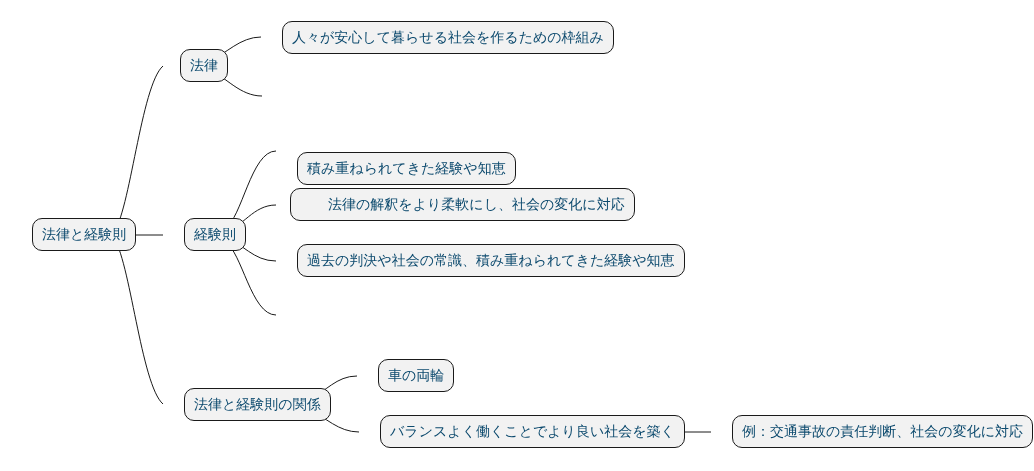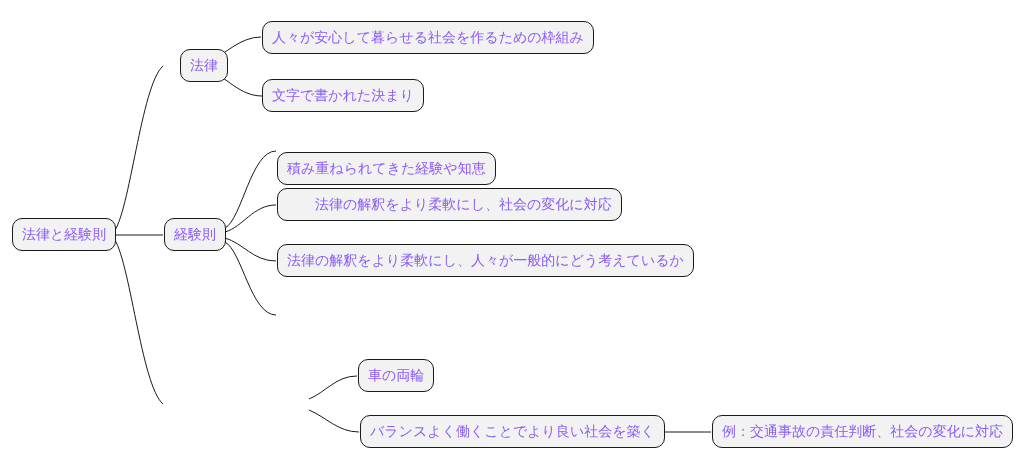--- a/index.html
+++ b/index.html
@@ -29,22 +29,23 @@
   }
   .node {
     position: absolute;
     box-sizing: border-box;
     background: #f2f2f2;
     border: 1.5px solid #1a1a1a;
     border-radius: 10px;
     padding: 8px 9px;
     font-size: 14px;
     line-height: 15px;
-    color: #8b5cf6;
+    color: #0c4a6e;
     white-space: nowrap;
+    margin-left: 20px;
   }
 </style>
 </head>
 <body>
 
 <div class="canvas">
 
   <svg class="connectors" viewBox="0 0 1034 471" xmlns="http://www.w3.org/2000/svg">
     <path d="M113,233 C130,214 141,85 163,66"></path>
     <path d="M113,235 L163,235"></path>
@@ -55,35 +56,35 @@
     <path d="M225,232 C243,227 253,205 276,205"></path>
     <path d="M225,238 C243,243 253,261 276,261"></path>
     <path d="M225,242 C242,251 251,315 276,315"></path>
     <path d="M309,399 C326,392 336,376 357,376"></path>
     <path d="M309,410 C326,417 338,432 359,432"></path>
     <path d="M658,432 L711,432"></path>
   </svg>
 
   <div class="node" style="left:12px; top:218px;">法律と経験則</div>
 
-  <div class="node" style="left:180px; top:49px;">法律</div>
+  <div class="node" style="left:160px; top:49px;">法律</div>
 
   <div class="node" style="left:262px; top:21px;">人々が安心して暮らせる社会を作るための枠組み</div>
 
-  <div class="node" style="left:262px; top:79px;">文字で書かれた決まり</div>
 
   <div class="node" style="left:164px; top:218px;">経験則</div>
 
   <div class="node" style="left:277px; top:152px;">積み重ねられてきた経験や知恵</div>
 
-  <div class="node" style="left:277px; top:188px;padding-left:37px;">法律の解釈をより柔軟にし、社会の変化に対応</div>
+  <div class="node" style="left:270px; top:188px;padding-left:37px;">法律の解釈をより柔軟にし、社会の変化に対応</div>
 
-  <div class="node" style="left:277px; top:244px;">法律の解釈をより柔軟にし、人々が一般的にどう考えているか</div>
+  <div class="node" style="left:277px; top:244px;">過去の判決や社会の常識、積み重ねられてきた経験や知恵</div>
 
 
+  <div class="node" style="left:164px; top:388px;">法律と経験則の関係</div>
 
   <div class="node" style="left:358px; top:359px;">車の両輪</div>
 
   <div class="node" style="left:360px; top:415px;">バランスよく働くことでより良い社会を築く</div>
 
   <div class="node" style="left:712px; top:415px;">例：交通事故の責任判断、社会の変化に対応</div>
 
 </div>
 
 </body></html>

